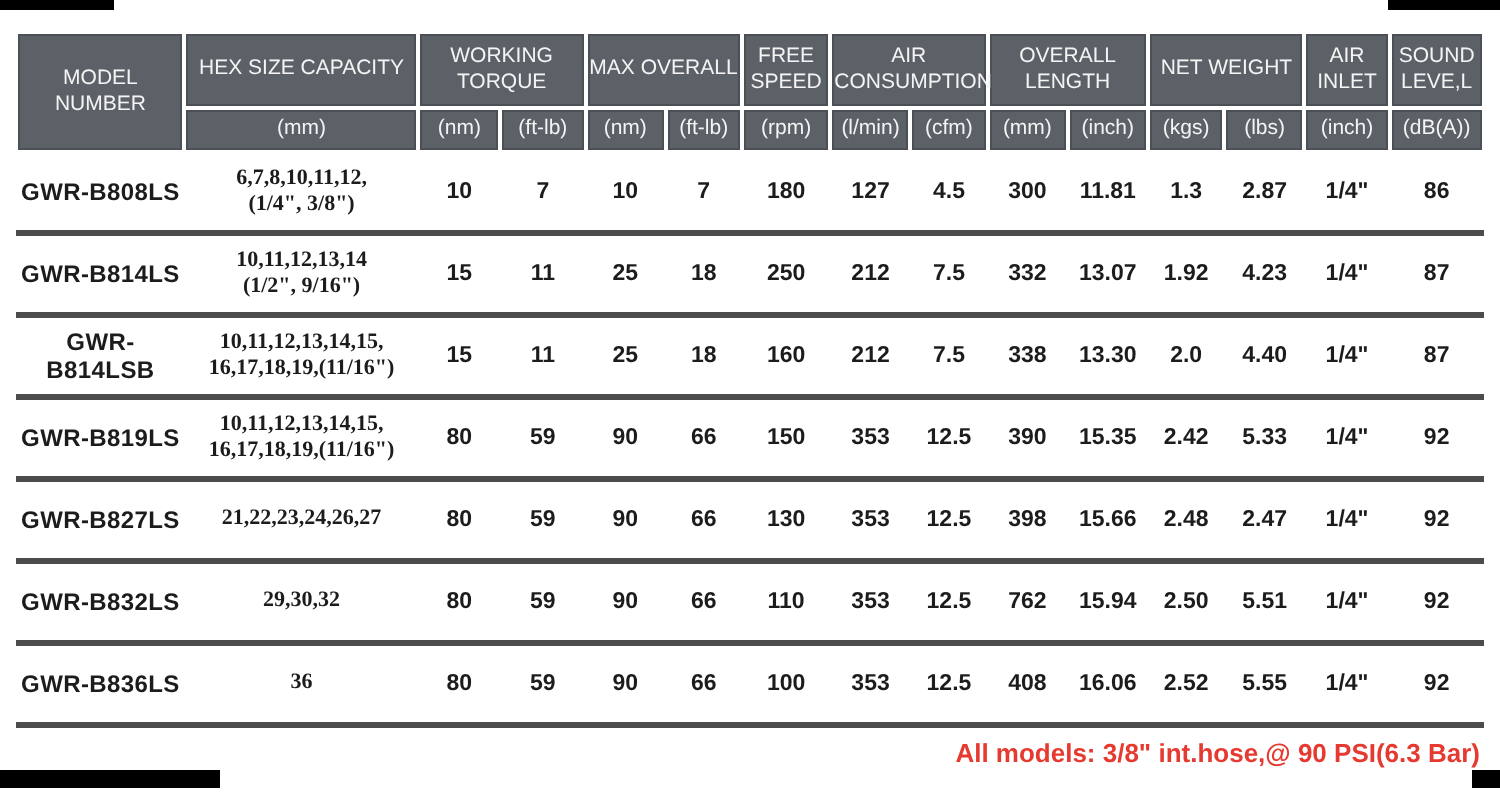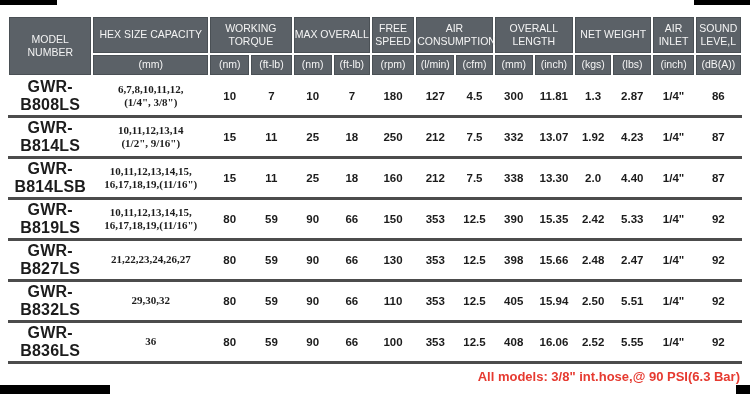--- a/index.html
+++ b/index.html
@@ -44,21 +44,21 @@
     vertical-align: middle;
     font-size: 11.5px;
     font-weight: bold;
     color: #1c1c1c;
     padding: 0 1px;
     height: 38px;
     border-bottom: 3px solid #4c4c4c;
     background: #ffffff;
   }
   tbody tr:first-child td { border-top: none; }
-  td.model-cell { font-size: 16px; letter-spacing: 0.2px; }
+  td.model-cell { font-size: 12px; letter-spacing: 0.2px; }
   td.hex-cell   { font-size: 11px; line-height: 1.2; font-family: Liberation Serif, serif; }
 
   .footnote {
     position: absolute;
     right: 10px; top: 369px;
     color: #e63a30;
     font-size: 13px;
     font-weight: bold;
     white-space: nowrap;
   }
@@ -224,21 +224,21 @@
         <td class="hex-cell">
           <div>29,30,32</div>
         </td>
         <td>80</td>
         <td>59</td>
         <td>90</td>
         <td>66</td>
         <td>110</td>
         <td>353</td>
         <td>12.5</td>
-        <td>405</td>
+        <td>762</td>
         <td>15.94</td>
         <td>2.50</td>
         <td>5.51</td>
         <td>1/4"</td>
         <td>92</td>
       </tr>
       <tr>
         <td class="model-cell">GWR-B836LS</td>
         <td class="hex-cell">
           <div>36</div>

